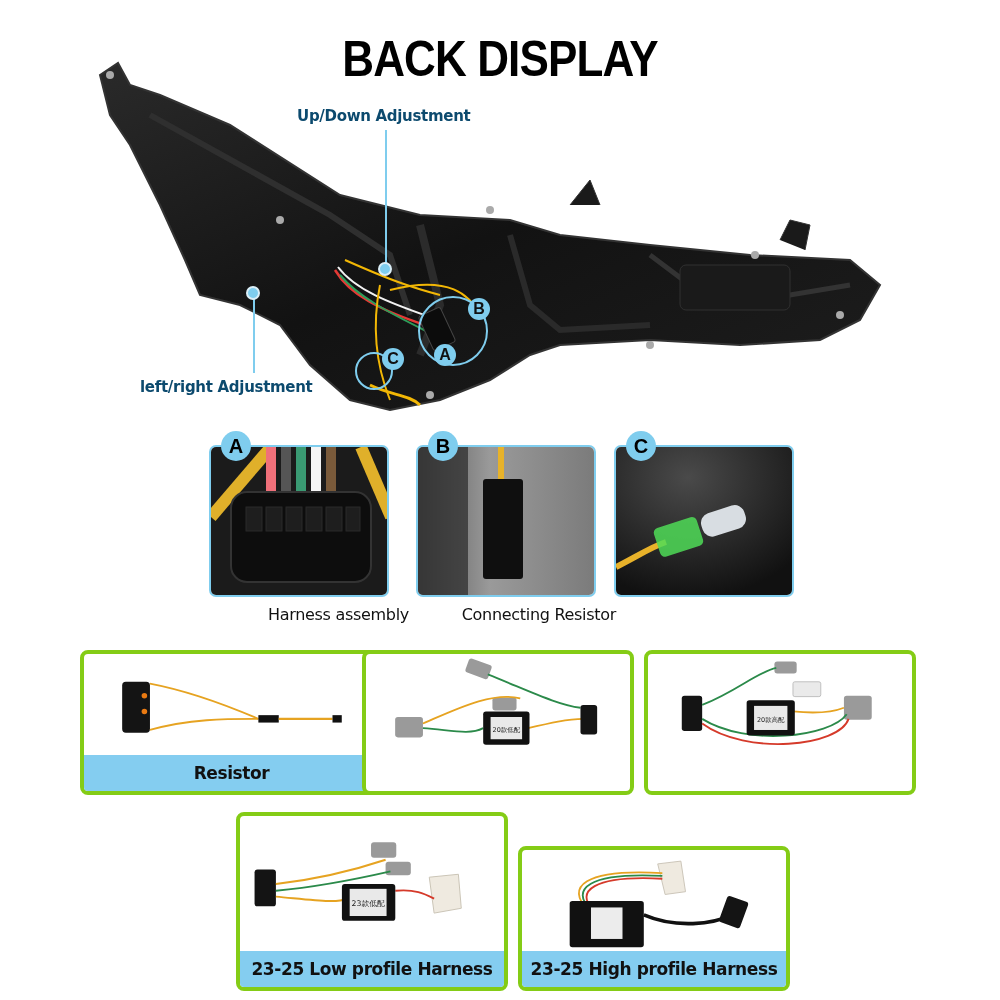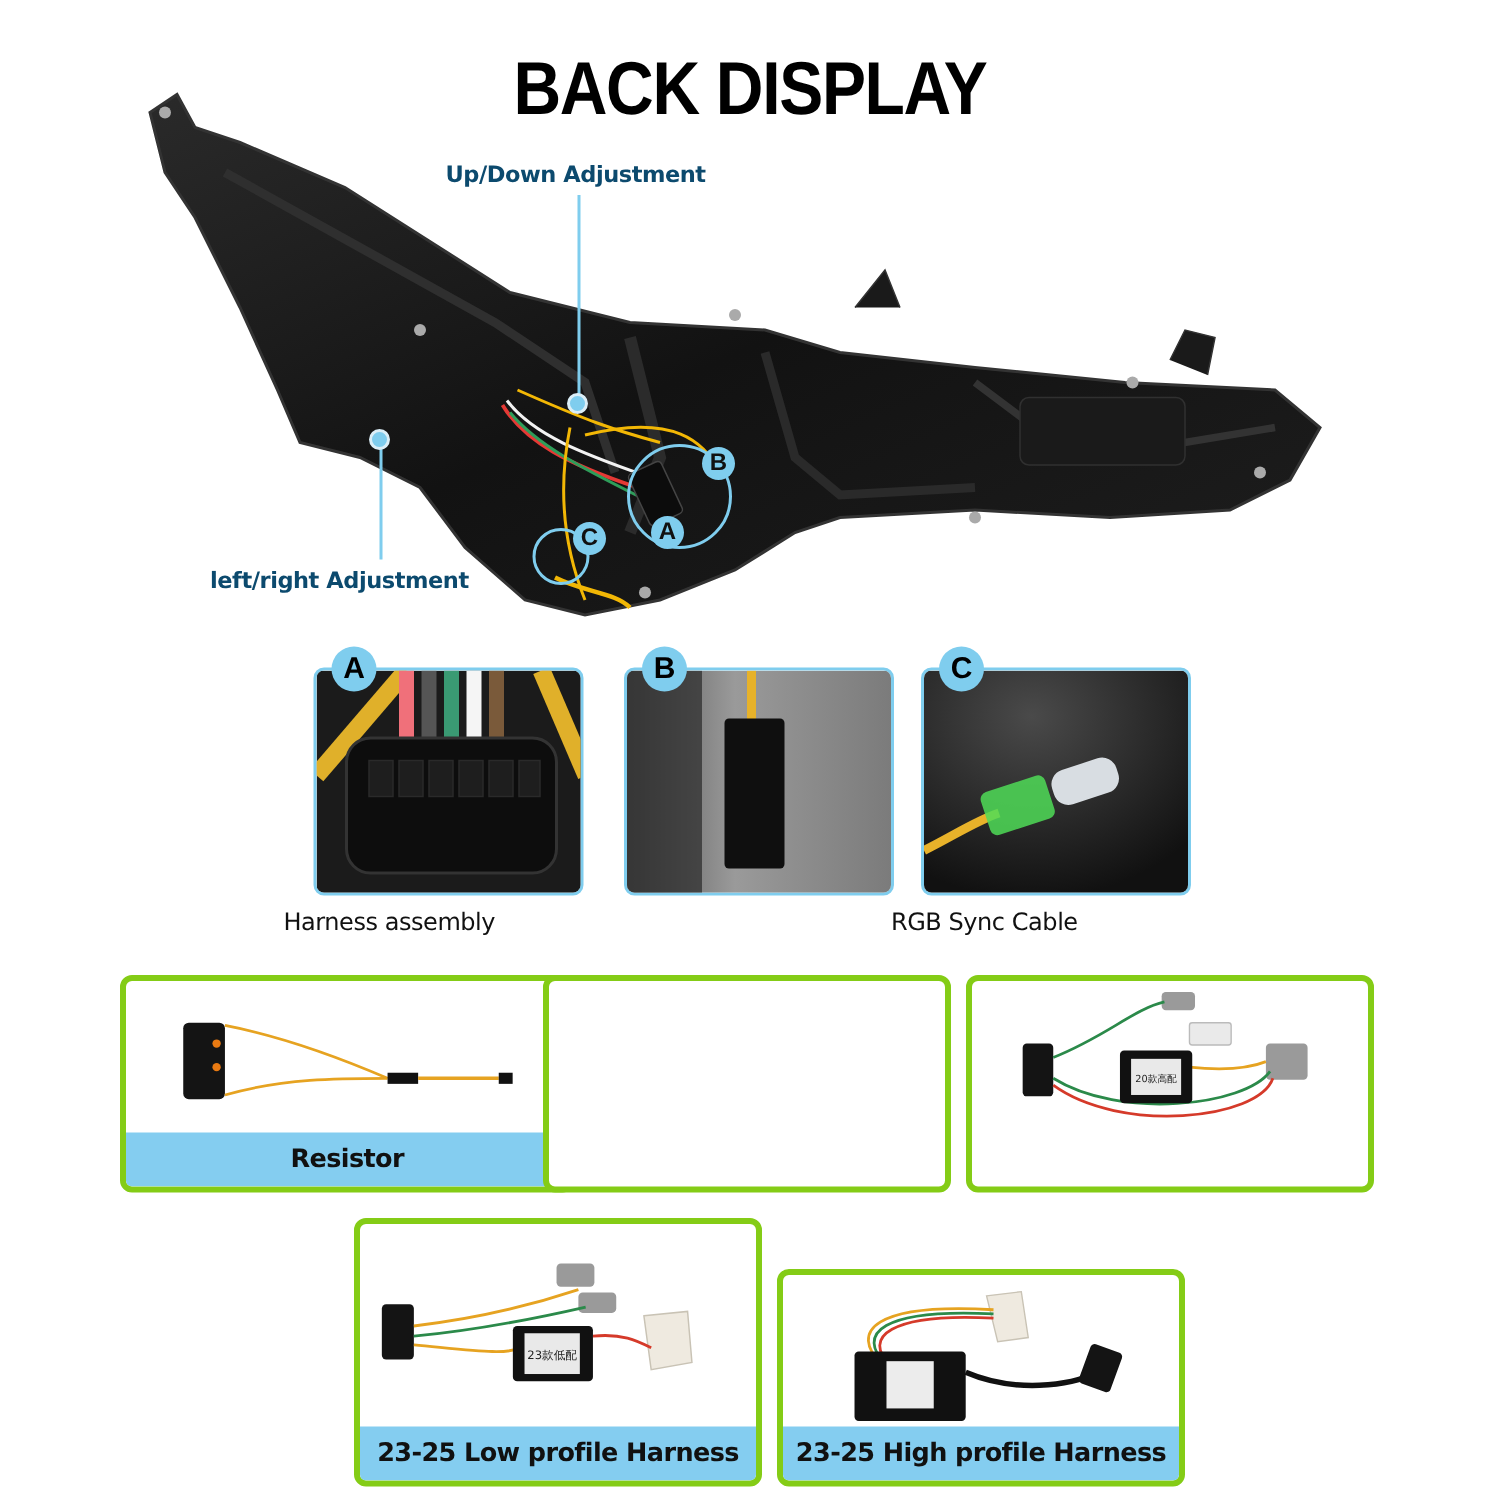--- a/index.html
+++ b/index.html
@@ -40,21 +40,21 @@
     position: absolute; left: 0; top: 0; width: 180px; height: 152px;
     border: 2px solid #7fcdee; border-radius: 7px; overflow: hidden;
   }
   .detail .badge {
     position: absolute; left: 12px; top: -14px; width: 30px; height: 30px;
     border-radius: 50%; background: #7fcdee; color: #000; text-align: center;
     line-height: 30px; font-family: "Liberation Sans", sans-serif; font-weight: 700;
     font-size: 20px; z-index: 2;
   }
   .detail .caption {
-    position: absolute; left: -20px; width: 220px; top: 160px; text-align: left;
+    position: absolute; left: -20px; width: 220px; top: 160px; text-align: right;
     font-family: "DejaVu Sans", sans-serif; font-size: 16px; color: #111; letter-spacing: -0.3px;
   }
 
   
   .card {
     position: absolute; border: 4px solid #84cc16; border-radius: 8px; overflow: hidden;
     background: #fff;
   }
   .card .pic { position: absolute; left: 0; top: 0; right: 0; bottom: 36px; }
   .card .pic svg { width: 100%; height: 100%; display: block; }
@@ -158,58 +158,73 @@
             <stop offset="0.4" stop-color="#9a9a9a"></stop>
             <stop offset="1" stop-color="#7a7a7a"></stop>
           </linearGradient>
         </defs>
       <rect width="180" height="152" fill="url(#bg2)"></rect>
       <rect x="0" y="0" width="50" height="152" fill="#2a2a2a" opacity="0.7"></rect>
       <rect x="80" y="0" width="6" height="35" fill="#e7b22a"></rect>
       <rect x="65" y="32" width="40" height="100" rx="3" fill="#0f0f0f"></rect>
     </svg>
   </div>
+  <div class="caption">Connecting Resistor</div>
 </div>
 
 <div class="detail" style="left:614px;">
   <div class="badge">C</div>
   <div class="photo">
     <svg viewBox="0 0 180 152" width="180" height="152">
       <defs>
           <radialGradient id="bg3" cx="0.4" cy="0.2" r="0.8">
             <stop offset="0" stop-color="#4a4a4a"></stop>
             <stop offset="1" stop-color="#111"></stop>
           </radialGradient>
         </defs>
       <rect width="180" height="152" fill="url(#bg3)"></rect>
       <path d="M0 120 C20 110 35 100 50 95" stroke="#e8b22a" stroke-width="6" fill="none"></path>
       <rect x="40" y="75" width="45" height="30" rx="5" fill="#4fdc57" opacity="0.85" transform="rotate(-18 62 90)"></rect>
       <rect x="85" y="62" width="45" height="24" rx="10" fill="#d8dde2" transform="rotate(-18 107 74)"></rect>
     </svg>
   </div>
-  <div class="caption">RGB Sync Cable</div>
 </div>
 
 <div class="card" style="left:80px; top:650px; width:303px; height:145px;">
   <div class="pic">
     <svg viewBox="0 0 272 109">
       <rect x="18" y="30" width="30" height="55" rx="4" fill="#141414"></rect>
       <circle cx="42" cy="45" r="3" fill="#e97a12"></circle>
       <circle cx="42" cy="62" r="3" fill="#e97a12"></circle>
       <path d="M48 32 C90 40 130 55 165 70" stroke="#e6a321" stroke-width="2" fill="none"></path>
       <path d="M48 82 C90 70 130 70 165 70" stroke="#e6a321" stroke-width="2" fill="none"></path>
       <rect x="165" y="66" width="22" height="8" fill="#111"></rect>
       <path d="M187 70 L245 70" stroke="#e6a321" stroke-width="2.5"></path>
       <rect x="245" y="66" width="10" height="8" fill="#111"></rect>
     </svg>
   </div>
   <div class="label">Resistor</div>
 </div>
 
 <div class="card" style="left:362px; top:650px; width:272px; height:145px;">
+  <div class="pic">
+    <svg viewBox="0 0 272 109">
+      <rect x="25" y="68" width="30" height="22" rx="3" fill="#9a9a9a"></rect>
+      <rect x="102" y="8" width="26" height="16" rx="3" fill="#9a9a9a" transform="rotate(20 115 16)"></rect>
+      <rect x="130" y="47" width="26" height="14" rx="3" fill="#9a9a9a"></rect>
+      <path d="M55 75 C90 60 130 40 160 48" stroke="#e6a321" stroke-width="2" fill="none"></path>
+      <path d="M55 80 C85 82 105 88 120 80" stroke="#2b8a4a" stroke-width="2" fill="none"></path>
+      <path d="M125 22 C170 40 200 55 225 58" stroke="#2b8a4a" stroke-width="2" fill="none"></path>
+      <path d="M160 82 C190 75 210 70 228 70" stroke="#e6a321" stroke-width="2" fill="none"></path>
+      <rect x="120" y="62" width="50" height="36" rx="3" fill="#111"></rect>
+      <rect x="128" y="68" width="34" height="24" fill="#e9e9e9"></rect>
+      <text x="145" y="84" font-size="7" text-anchor="middle" fill="#222">20款低配</text>
+      <rect x="225" y="55" width="18" height="32" rx="3" fill="#141414"></rect>
+    </svg>
+  </div>
 </div>
 
 <div class="card" style="left:644px; top:650px; width:272px; height:145px;">
   <div class="pic">
     <svg viewBox="0 0 272 109">
       <rect x="30" y="45" width="22" height="38" rx="3" fill="#141414"></rect>
       <rect x="130" y="8" width="24" height="13" rx="3" fill="#9a9a9a"></rect>
       <rect x="150" y="30" width="30" height="16" rx="2" fill="#eaeaea" stroke="#bbb"></rect>
       <rect x="205" y="45" width="30" height="26" rx="3" fill="#9a9a9a"></rect>
       <path d="M52 55 C90 40 110 20 132 15" stroke="#2b8a4a" stroke-width="2" fill="none"></path>

